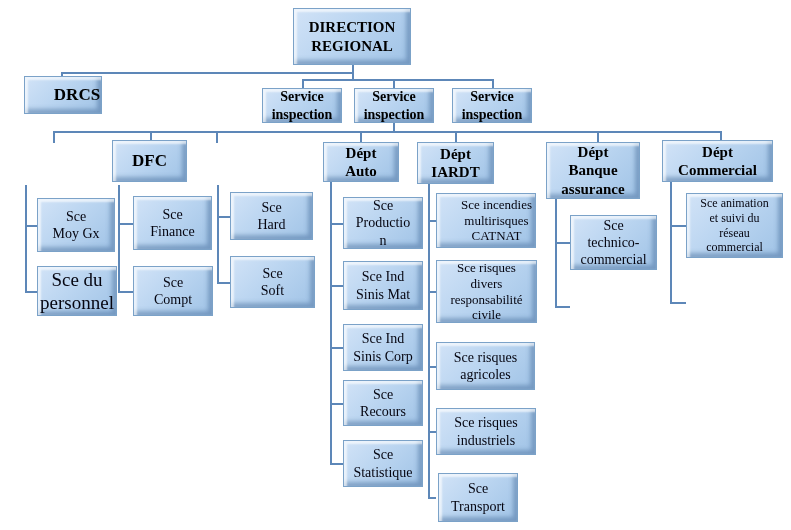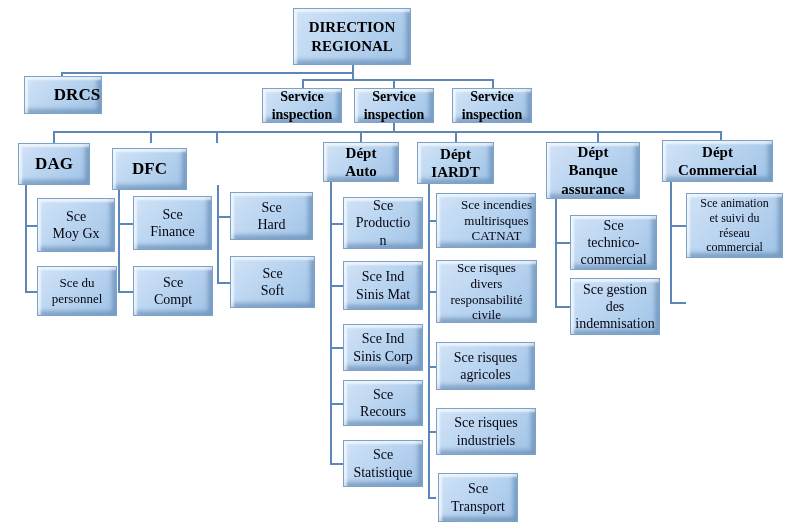--- a/index.html
+++ b/index.html
@@ -80,34 +80,33 @@
     <div class="cline" style="left: 670px; top: 302px; width: 16px; height: 2px;"></div>
     <div class="node hdr" style="left: 293px; top: 8px; width: 118px; height: 57px; font-size: 15px;">DIRECTION
 REGIONAL</div>
     <div class="node hdr" style="left: 24px; top: 76px; width: 78px; height: 38px; font-size: 17px; padding-left: 28px;">DRCS</div>
     <div class="node hdr" style="left: 262px; top: 88px; width: 80px; height: 35px; font-size: 14px;">Service
 inspection</div>
     <div class="node hdr" style="left: 354px; top: 88px; width: 80px; height: 35px; font-size: 14px;">Service
 inspection</div>
     <div class="node hdr" style="left: 452px; top: 88px; width: 80px; height: 35px; font-size: 14px;">Service
 inspection</div>
-    <div class="node hdr" style="left: 18px; top: 143px; width: 72px; height: 42px; font-size: 17px;">DAG</div>
-    <div class="node hdr" style="left: 112px; top: 148px; width: 75px; height: 42px; font-size: 17px;">DFC</div>
+    <div class="node hdr" style="left: 112px; top: 140px; width: 75px; height: 42px; font-size: 17px;">DFC</div>
     <div class="node hdr" style="left: 323px; top: 142px; width: 76px; height: 40px; font-size: 15px;">Dépt
 Auto</div>
     <div class="node hdr" style="left: 417px; top: 142px; width: 77px; height: 42px; font-size: 15px;">Dépt
 IARDT</div>
     <div class="node hdr" style="left: 546px; top: 142px; width: 94px; height: 57px; font-size: 15px;">Dépt
 Banque
 assurance</div>
     <div class="node hdr" style="left: 662px; top: 140px; width: 111px; height: 42px; font-size: 15px;">Dépt
 Commercial</div>
     <div class="node" style="left: 37px; top: 198px; width: 78px; height: 54px; font-size: 14px;">Sce
 Moy Gx</div>
-    <div class="node" style="left: 37px; top: 266px; width: 80px; height: 50px; font-size: 13px;">Sce du
+    <div class="node" style="left: 37px; top: 266px; width: 80px; height: 50px; font-size: 19px;">Sce du
 personnel</div>
     <div class="node" style="left: 133px; top: 196px; width: 79px; height: 54px; font-size: 14px;">Sce
 Finance</div>
     <div class="node" style="left: 133px; top: 266px; width: 80px; height: 50px; font-size: 14px;">Sce
 Compt</div>
     <div class="node" style="left: 230px; top: 192px; width: 83px; height: 48px; font-size: 14px;">Sce
 Hard</div>
     <div class="node" style="left: 230px; top: 256px; width: 85px; height: 52px; font-size: 14px;">Sce
 Soft</div>
     <div class="node" style="left: 343px; top: 197px; width: 80px; height: 52px; font-size: 14px;">Sce
@@ -130,20 +129,17 @@
 civile</div>
     <div class="node" style="left: 436px; top: 342px; width: 99px; height: 48px; font-size: 14px;">Sce risques
 agricoles</div>
     <div class="node" style="left: 436px; top: 408px; width: 100px; height: 47px; font-size: 14px;">Sce risques
 industriels</div>
     <div class="node" style="left: 438px; top: 473px; width: 80px; height: 49px; font-size: 14px;">Sce
 Transport</div>
     <div class="node" style="left: 570px; top: 215px; width: 87px; height: 55px; font-size: 14px;">Sce
 technico-
 commercial</div>
-    <div class="node" style="left: 570px; top: 278px; width: 90px; height: 57px; font-size: 14px;">Sce gestion
-des
-indemnisation</div>
     <div class="node" style="left: 686px; top: 193px; width: 97px; height: 65px; font-size: 12px;">Sce animation
 et suivi du
 réseau
 commercial</div>
   </div>
 
 </body></html>

